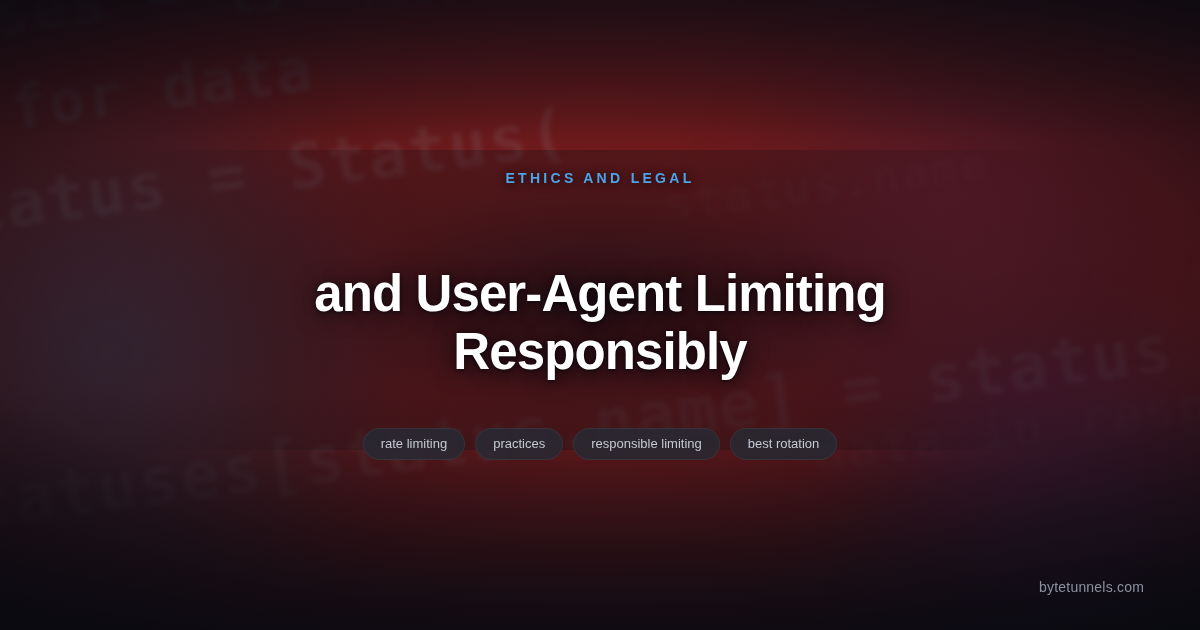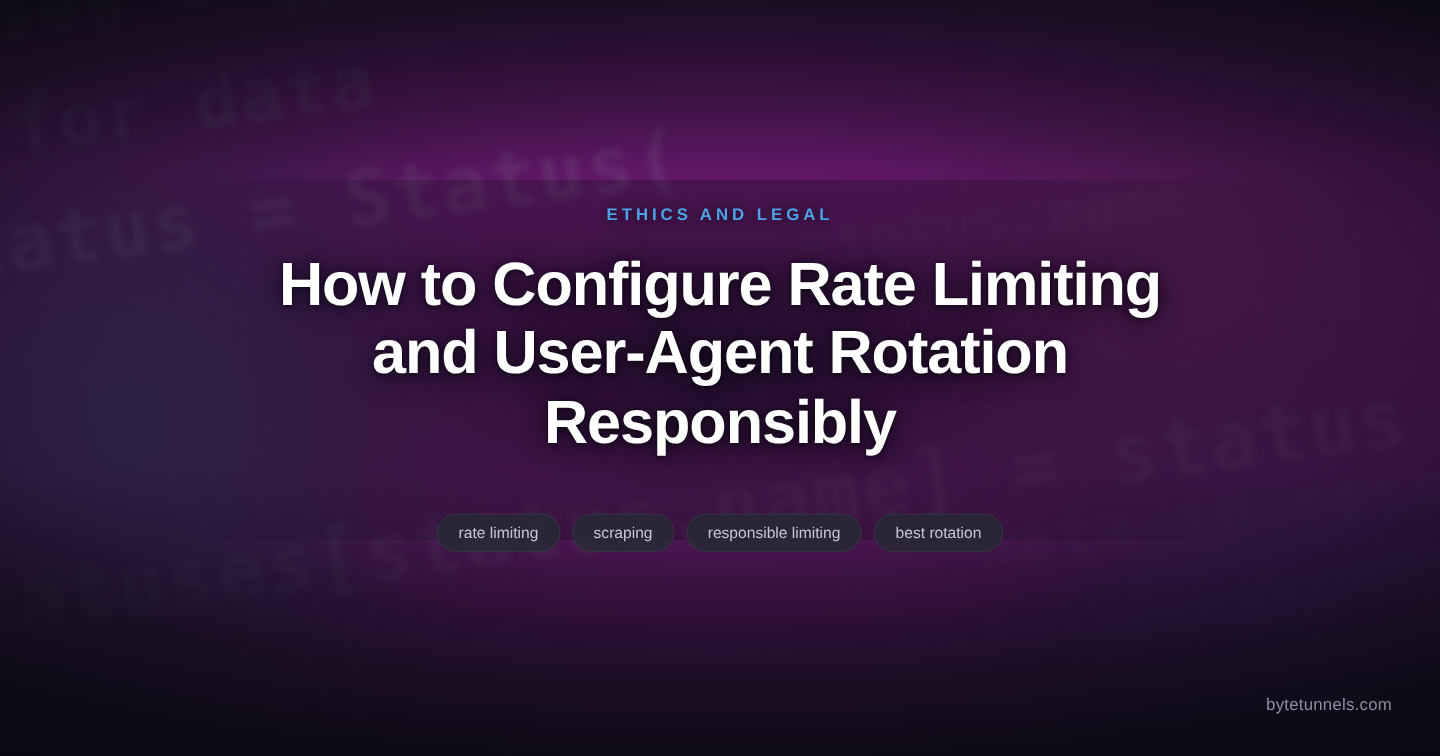--- a/index.html
+++ b/index.html
@@ -6,21 +6,21 @@
 
   html, body {
     width:1200px; height:630px;
     background:#0a0d14;
     overflow:hidden;
   }
 
   .og-card {
     position:relative;
     width:1200px; height:630px;
-    background:#701a75;
+    background:#7f1d1d;
     overflow:hidden;
     font-family:"Liberation Sans", sans-serif;
   }
 
   
   .code-layer {
     position:absolute;
     left:-18%; top:-22%;
     width:136%; height:150%;
     transform:rotate(-7.5deg);
@@ -111,21 +111,21 @@
     border:1px solid rgba(255,255,255,0.055);
     border-radius:999px;
     padding:8px 17px 9px;
     line-height:1;
     white-space:nowrap;
     backdrop-filter:blur(3px);
   }
 
   .watermark {
     position:absolute;
-    right:40px; bottom:35px;
+    right:56px; bottom:35px;
     font-size:14px;
     color:#8a90a0;
     letter-spacing:0.2px;
     z-index:6;
   }
 </style>
 </head>
 <body>
 
 <div class="og-card">
@@ -148,27 +148,27 @@
   </div>
 
   <div class="scrim"></div>
   <div class="vignette"></div>
 
   <div class="content">
 
     <div class="eyebrow">ETHICS AND LEGAL</div>
 
     <h1 class="headline">
-      <span>How to Configure Rate Limiting</span><br>
-      <span>and User-Agent Rotation Responsibly</span>
+      <br>
+      <span>and User-Agent Limiting Responsibly</span>
     </h1>
 
     <div class="tags">
       <span class="tag">rate limiting</span>
-      <span class="tag">scraping</span>
+      <span class="tag">practices</span>
       <span class="tag">responsible limiting</span>
       <span class="tag">best rotation</span>
     </div>
 
   </div>
 
   <div class="watermark">bytetunnels.com</div>
 
 </div>
 

